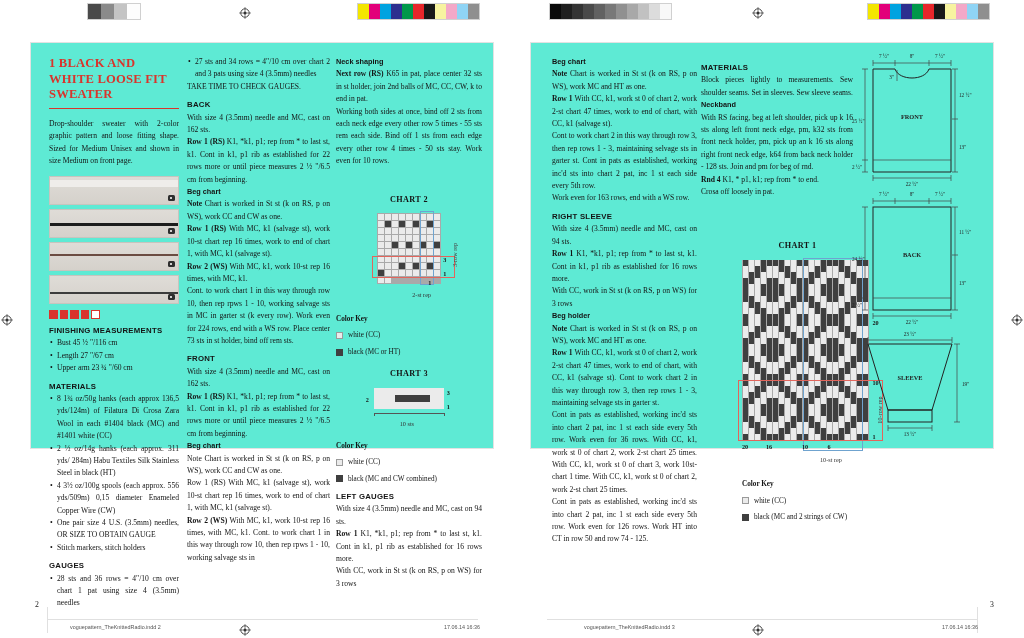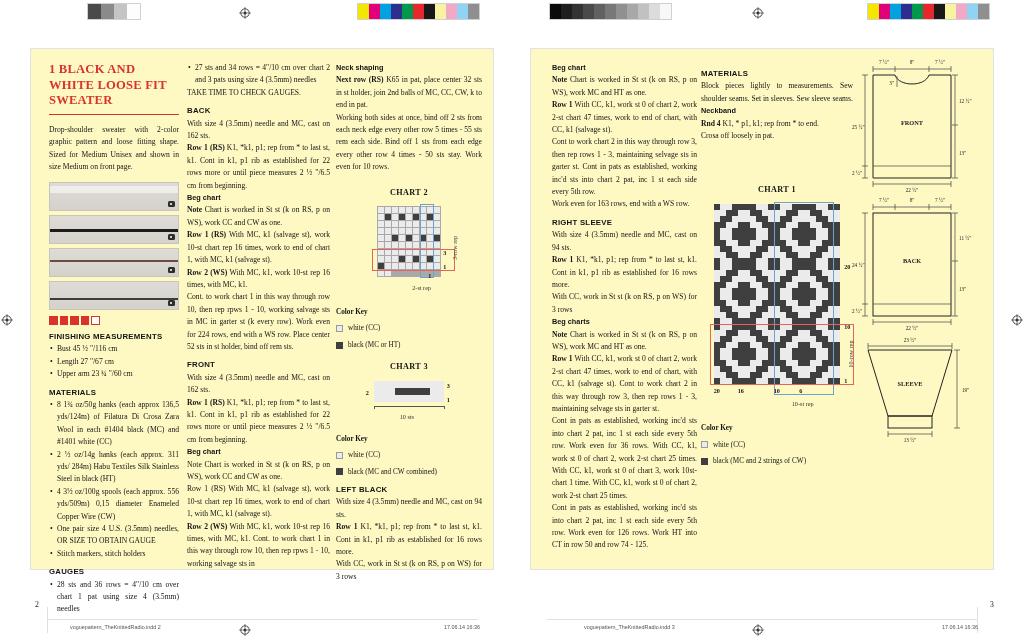--- a/index.html
+++ b/index.html
@@ -1,37 +1,37 @@
 <!DOCTYPE html>
 <html style="--accent: #d9342c;"><head>
 <meta charset="utf-8">
 <style>
   html,body{margin:0;padding:0;background:#ffffff;}
   .canvas{position:relative;width:1024px;height:638px;background:#ffffff;overflow:hidden;
           font-family:"Liberation Serif",serif;color:#141414;-webkit-font-smoothing:antialiased;}
-  .page{position:absolute;top:48px;width:464px;height:522px;background:#fef9c3;border:1px solid #e2e2e2;box-sizing:border-box;}
+  .page{position:absolute;top:42px;width:464px;height:407px;background:#5eead4;border:1px solid #e2e2e2;box-sizing:border-box;}
   #pageL{left:30px}
   #pageR{left:530px}
   .col{position:absolute;top:13px;font-size:7.6px;line-height:12.4px;text-align:justify;}
   .col p{margin:0;}
   .blk-head{font-family:"Liberation Sans",sans-serif;font-weight:bold;font-size:7.8px;letter-spacing:.25px;text-align:left;margin-top:6px;line-height:12.4px;}
   .blk-sub{font-family:"Liberation Sans",sans-serif;font-weight:bold;font-size:7.3px;text-align:left;line-height:12.4px;}
   .blk-li{position:relative;padding-left:8px;}
   .blk-li .bullet{position:absolute;left:1px;top:0;}
   .title{color:var(--accent);font-size:12.6px;line-height:15.6px;font-weight:bold;text-align:left;letter-spacing:.2px;}
   .titlerule{border-top:1.4px solid var(--accent);margin:5px 0 9px 0;}
   .intro{margin-bottom:9px;}
   .photo{width:130px;height:29px;background:linear-gradient(180deg,#dfdcd7,#d5d1cb);border:0.5px solid #c7c4be;position:relative;margin-bottom:4px;box-sizing:border-box;}
   .photo .band{position:absolute;left:0;width:100%;}
   .photo .cam{position:absolute;right:3px;bottom:3px;width:7px;height:6px;background:#2e2e2e;border-radius:1.5px;}
   .photo .cam:after{content:"";position:absolute;left:2px;top:1.5px;width:2px;height:2px;background:#cfcfcf;}
   .diffrow{display:flex;gap:2px;margin:6px 0 2px 0;}
   .diff{width:8.5px;height:8.5px;background:var(--accent);}
   .diff.empty{background:#fff;border:1px solid var(--accent);box-sizing:border-box;}
-  .chartblock{margin-top:13px;text-align:center;}
+  .chartblock{margin-top:26px;text-align:center;}
   .charttitle{font-weight:bold;font-size:8.2px;letter-spacing:.4px;margin-bottom:7px;text-align:center;}
   .grid{display:grid;gap:0.5px;background:#a9a9a9;padding:0.5px;width:max-content;position:relative;margin:0 auto;}
   .cell{width:var(--cw);height:var(--cw);}
   .cell.w{background:#ebebeb;}
   .cell.b{background:#3f3f3f;}
   .ov{position:absolute;pointer-events:none;box-sizing:border-box;}
   .lbl{position:absolute;font-size:6.2px;font-weight:bold;line-height:7px;white-space:nowrap;font-family:"Liberation Serif",serif;}
   .rot{position:absolute;font-size:6.2px;color:#444;white-space:nowrap;transform:translate(-50%,-50%) rotate(-90deg);font-weight:normal;}
   .replbl{position:absolute;font-size:6.2px;color:#333;white-space:nowrap;font-weight:normal;}
   .keywrap{text-align:left;margin-top:9px;}
@@ -181,21 +181,21 @@
     <div class="col" id="L2" style="left:156px;width:143px;">
         <div class="blk-li"><span class="bullet">•</span>27 sts and 34 rows = 4"/10 cm over chart 2 and 3 pats using size 4 (3.5mm) needles</div>
         <p>TAKE TIME TO CHECK GAUGES.</p>
         <div class="blk-head">BACK</div>
         <p>With size 4 (3.5mm) needle and MC, cast on 162 sts.</p>
         <p><b>Row 1 (RS)</b> K1, *k1, p1; rep from * to last st, k1. Cont in k1, p1 rib as established for 22 rows more or until piece measures 2 ½ "/6.5 cm from beginning.</p>
         <div class="blk-sub">Beg chart</div>
         <p><b>Note</b> Chart is worked in St st (k on RS, p on WS), work CC and CW as one.</p>
         <p><b>Row 1 (RS)</b> With MC, k1 (salvage st), work 10-st chart rep 16 times, work to end of chart 1, with MC, k1 (salvage st).</p>
         <p><b>Row 2 (WS)</b> With MC, k1, work 10-st rep 16 times, with MC, k1.</p>
-        <p>Cont. to work chart 1 in this way through row 10, then rep rpws 1 - 10, working salvage sts in MC in garter st (k every row). Work even for 224 rows, end with a WS row. Place center 52 sts in st holder, bind off rem sts.</p>
+        <p>Cont. to work chart 1 in this way through row 10, then rep rpws 1 - 10, working salvage sts in MC in garter st (k every row). Work even for 224 rows, end with a WS row. Place center 73 sts in st holder, bind off rem sts.</p>
         <div class="blk-head">FRONT</div>
         <p>With size 4 (3.5mm) needle and MC, cast on 162 sts.</p>
         <p><b>Row 1 (RS)</b> K1, *k1, p1; rep from * to last st, k1. Cont in k1, p1 rib as established for 22 rows more or until piece measures 2 ½ "/6.5 cm from beginning.</p>
         <div class="blk-sub">Beg chart</div>
         <p>Note Chart is worked in St st (k on RS, p on WS), work CC and CW as one.</p>
         <p>Row 1 (RS) With MC, k1 (salvage st), work 10-st chart rep 16 times, work to end of chart 1, with MC, k1 (salvage st).</p>
         <p><b>Row 2 (WS)</b> With MC, k1, work 10-st rep 16 times, with MC, k1. Cont. to work chart 1 in this way through row 10, then rep rpws 1 - 10, working salvage sts in</p>
       </div>
     <div class="col" id="L3" style="left:305px;width:146px;">
         <div class="blk-sub">Neck shaping</div>
@@ -355,51 +355,52 @@
             <div class="keyitem">
               <span class="sw light"></span>
               <span>white (CC)</span>
             </div>
             <div class="keyitem">
               <span class="sw dark"></span>
               <span>black (MC and CW combined)</span>
             </div>
           </div>
         </div>
-        <div class="blk-head">LEFT BLACK</div>
+        <div class="blk-head">LEFT GAUGES</div>
         <p>With size 4 (3.5mm) needle and MC, cast on 94 sts.</p>
         <p><b>Row 1</b> K1, *k1, p1; rep from * to last st, k1. Cont in k1, p1 rib as established for 16 rows more.</p>
         <p>With CC, work in St st (k on RS, p on WS) for 3 rows</p>
       </div>
   </div>
 
   <div class="page" id="pageR">
     <div class="col" id="R1" style="left:21px;width:145px;">
         <div class="blk-sub">Beg chart</div>
         <p><b>Note</b> Chart is worked in St st (k on RS, p on WS), work MC and HT as one.</p>
         <p><b>Row 1</b> With CC, k1, work st 0 of chart 2, work 2-st chart 47 times, work to end of chart, with CC, k1 (salvage st).</p>
         <p>Cont to work chart 2 in this way through row 3, then rep rows 1 - 3, maintaining selvage sts in garter st. Cont in pats as established, working inc'd sts into chart 2 pat, inc 1 st each side every 5th row.</p>
         <p>Work even for 163 rows, end with a WS row.</p>
         <div class="blk-head">RIGHT SLEEVE</div>
         <p>With size 4 (3.5mm) needle and MC, cast on 94 sts.</p>
         <p><b>Row 1</b> K1, *k1, p1; rep from * to last st, k1. Cont in k1, p1 rib as established for 16 rows more.</p>
         <p>With CC, work in St st (k on RS, p on WS) for 3 rows</p>
-        <div class="blk-sub">Beg charts</div>
+        <div class="blk-sub">Beg holder</div>
         <p><b>Note</b> Chart is worked in St st (k on RS, p on WS), work MC and HT as one.</p>
         <p><b>Row 1</b> With CC, k1, work st 0 of chart 2, work 2-st chart 47 times, work to end of chart, with CC, k1 (salvage st). Cont to work chart 2 in this way through row 3, then rep rows 1 - 3, maintaining selvage sts in garter st.</p>
         <p>Cont in pats as established, working inc'd sts into chart 2 pat, inc 1 st each side every 5th row. Work even for 36 rows. With CC, k1, work st 0 of chart 2, work 2-st chart 25 times. With CC, k1, work st 0 of chart 3, work 10st-chart 1 time. With CC, k1, work st 0 of chart 2, work 2-st chart 25 times.</p>
         <p>Cont in pats as established, working inc'd sts into chart 2 pat, inc 1 st each side every 5th row. Work even for 126 rows. Work HT into CT in row 50 and row 74 - 125.</p>
       </div>
     <div class="col" id="R2" style="left:170px;width:152px;">
         <div class="blk-head">MATERIALS</div>
         <p>Block pieces lightly to measurements. Sew shoulder seams. Set in sleeves. Sew sleeve seams.</p>
         <div class="blk-sub">Neckband</div>
+        <p>With RS facing, beg at left shoulder, pick up k 16 sts along left front neck edge, pm, k32 sts from front neck holder, pm, pick up an k 16 sts along right front neck edge, k64 from back neck holder - 128 sts. Join and pm for beg of rnd.</p>
         <p><b>Rnd 4</b> K1, * p1, k1; rep from * to end.</p>
         <p>Crosa off loosely in pat.</p>
-        <div class="chartblock" style="margin-top: 42px;">
+        <div class="chartblock" style="margin-top: 42px; margin-left: 41px;">
           <div class="charttitle">CHART 1</div>
           <div style="position:relative;width:126.5px;margin:0 auto;height:202.5px;">
             <div class="grid" style="--cw: 5.5px; grid-template-columns: repeat(21, 5.5px);">
               <div class="cell b"></div>
               <div class="cell w"></div>
               <div class="cell w"></div>
               <div class="cell b"></div>
               <div class="cell b"></div>
               <div class="cell b"></div>
               <div class="cell b"></div>

